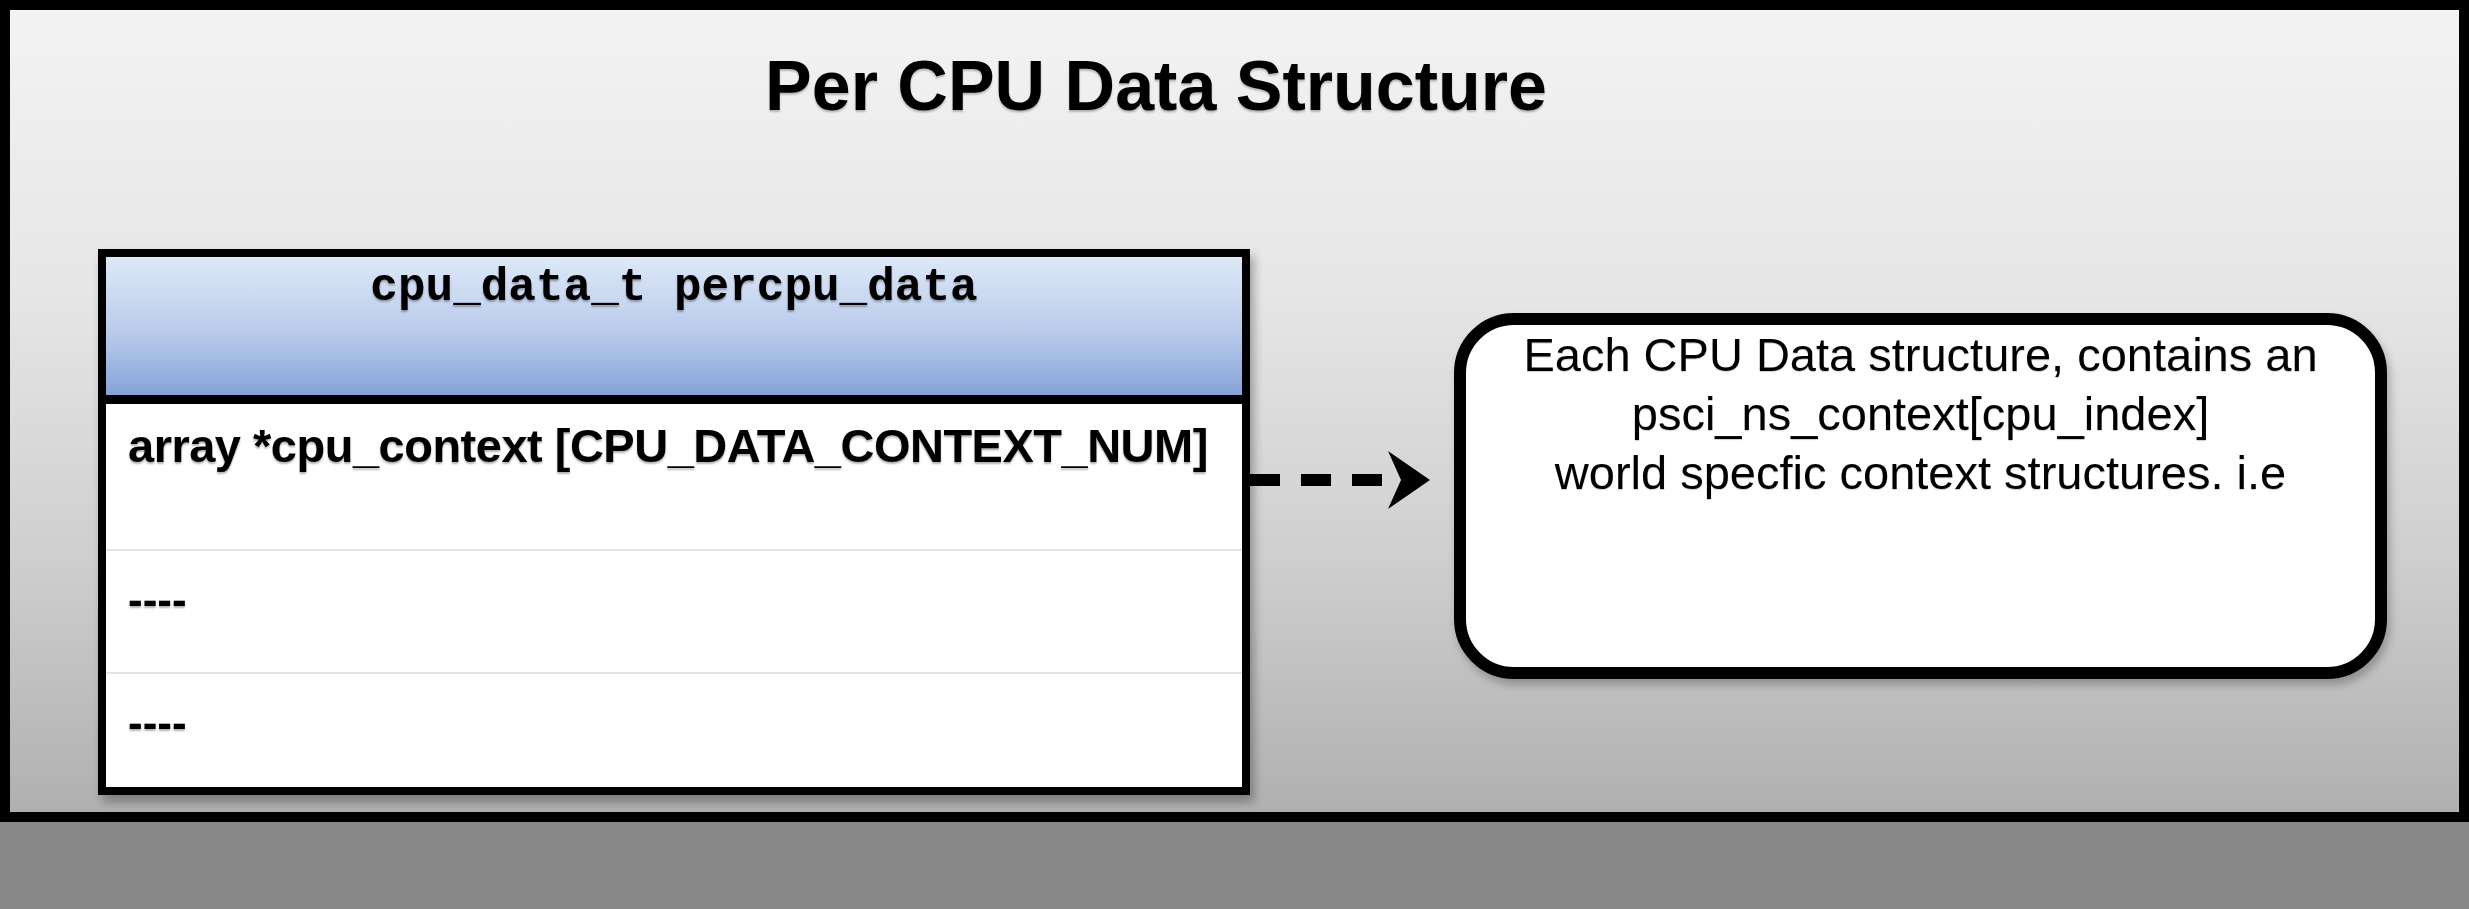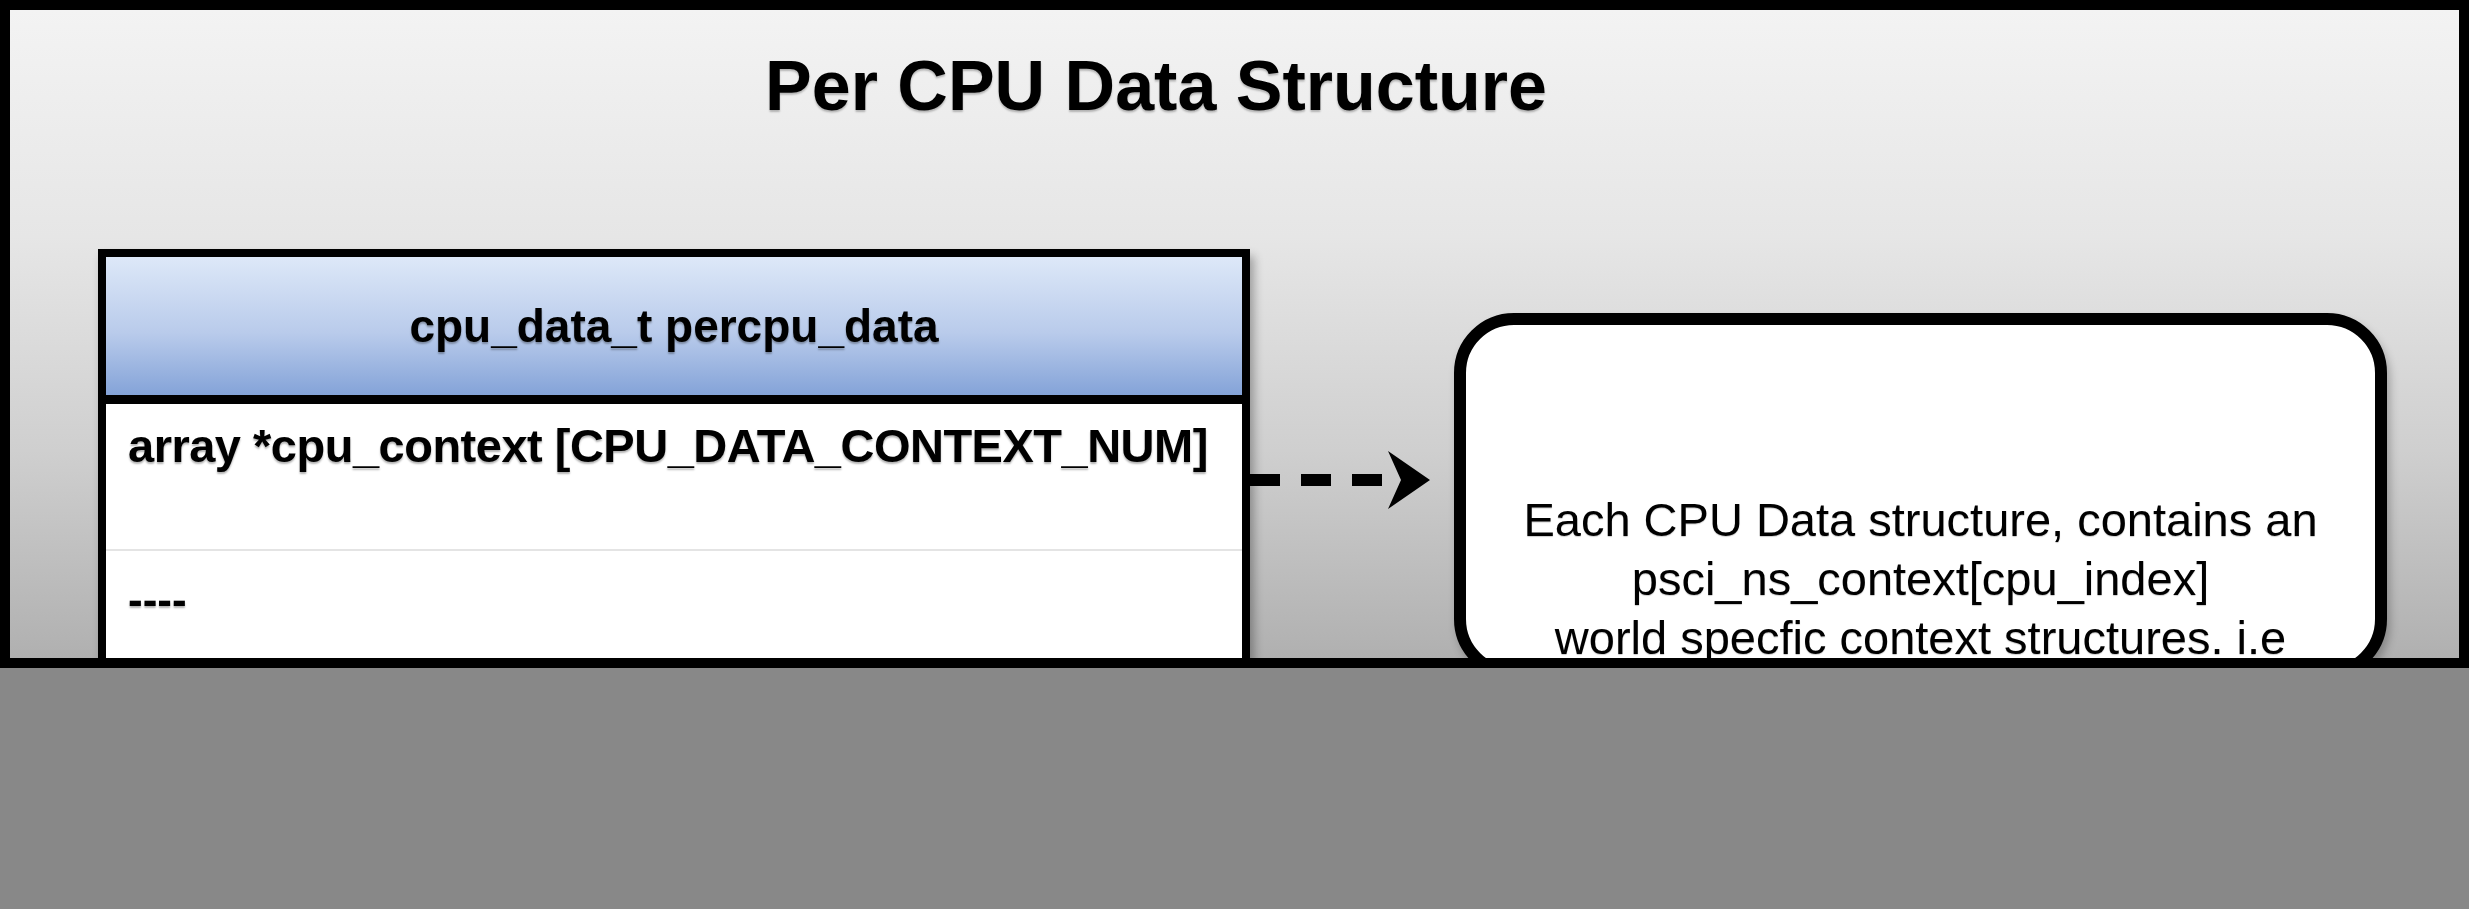--- a/index.html
+++ b/index.html
@@ -1,19 +1,19 @@
 <!DOCTYPE html>
 <html><head>
 <meta charset="utf-8">
 <style>
   html, body { margin: 0; padding: 0; background: #888; }
   #canvas {
     position: relative;
     width: 2469px;
-    height: 668px;
+    height: 822px;
     box-sizing: border-box;
     border: 10px solid #000;
     background: linear-gradient(180deg, #f3f3f3 0%, #e6e6e6 35%, #cfcfcf 68%, #b0b0b0 100%);
     font-family: "Liberation Sans", sans-serif;
     color: #000;
     overflow: hidden;
   }
 
   .diagram-title {
     position: absolute;
@@ -42,28 +42,28 @@
     flex-direction: column;
   }
   .struct-header {
     box-sizing: border-box;
     height: 147px;
     flex: 0 0 147px;
     border-bottom: 9px solid #000;
     background: linear-gradient(180deg, #dde8f8 0%, #b9cbeb 55%, #84a3d8 100%);
     display: flex;
     flex-direction: column;
-    justify-content: center;
     align-items: center;
     font-weight: bold;
     font-size: 46px;
     line-height: 63px;
     text-align: center;
     text-shadow: 0 2px 2px rgba(0,0,0,0.30);
     white-space: nowrap;
+    font-family: Liberation Mono, monospace;
   }
   .struct-row {
     box-sizing: border-box;
     font-weight: bold;
     text-shadow: 0 2px 2px rgba(0,0,0,0.30);
     padding-left: 22px;
     white-space: nowrap;
   }
   .row-0 { flex: 0 0 145px; font-size: 47px; padding-top: 14px; letter-spacing: -0.5px; }
   .row-1 { flex: 0 0 123px; font-size: 44px; padding-top: 24px; border-top: 2px solid #e4e4e4; }
@@ -83,21 +83,21 @@
     top: 303px;
     width: 933px;
     height: 366px;
     box-sizing: border-box;
     border: 12px solid #000;
     border-radius: 60px;
     background: #fff;
     box-shadow: 3px 6px 8px rgba(0,0,0,0.25);
     display: flex;
     flex-direction: column;
-    justify-content: flex-end;
+    justify-content: flex-start;
     align-items: center;
     text-align: center;
     font-size: 47px;
     line-height: 59px;
     text-shadow: 0 1px 1px rgba(0,0,0,0.20);
     white-space: nowrap;
   }
 </style>
 </head>
 <body>

